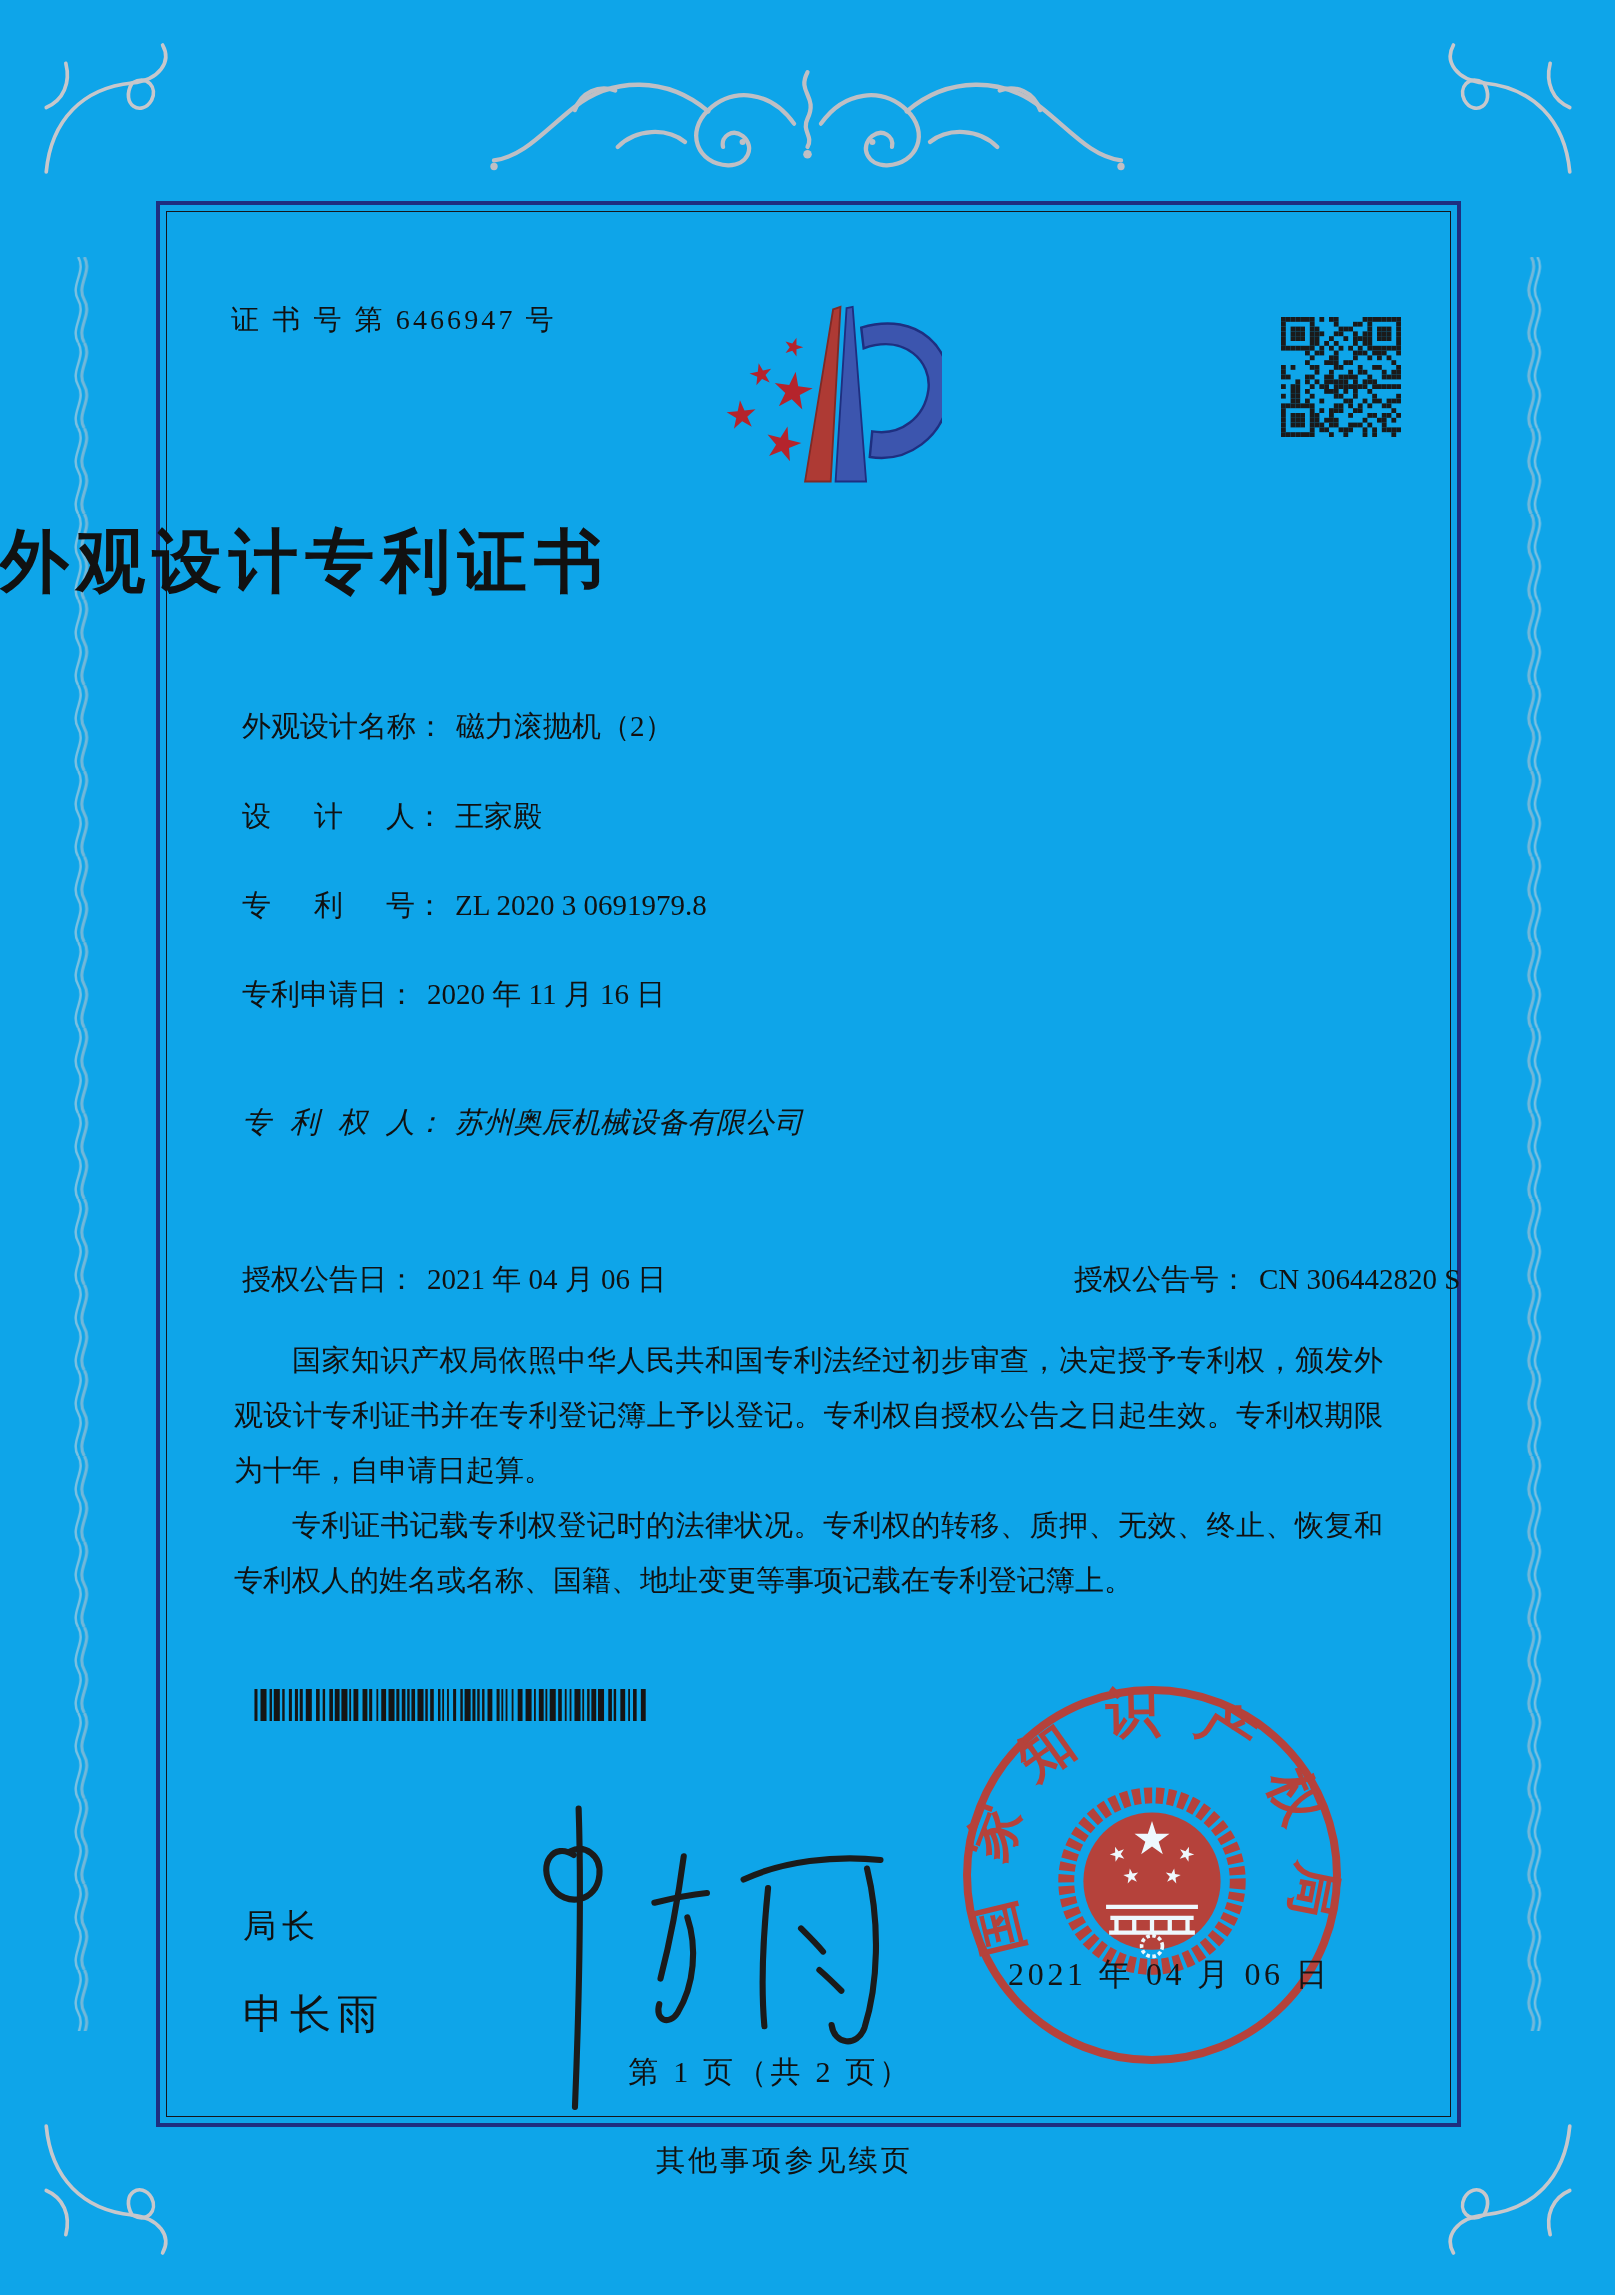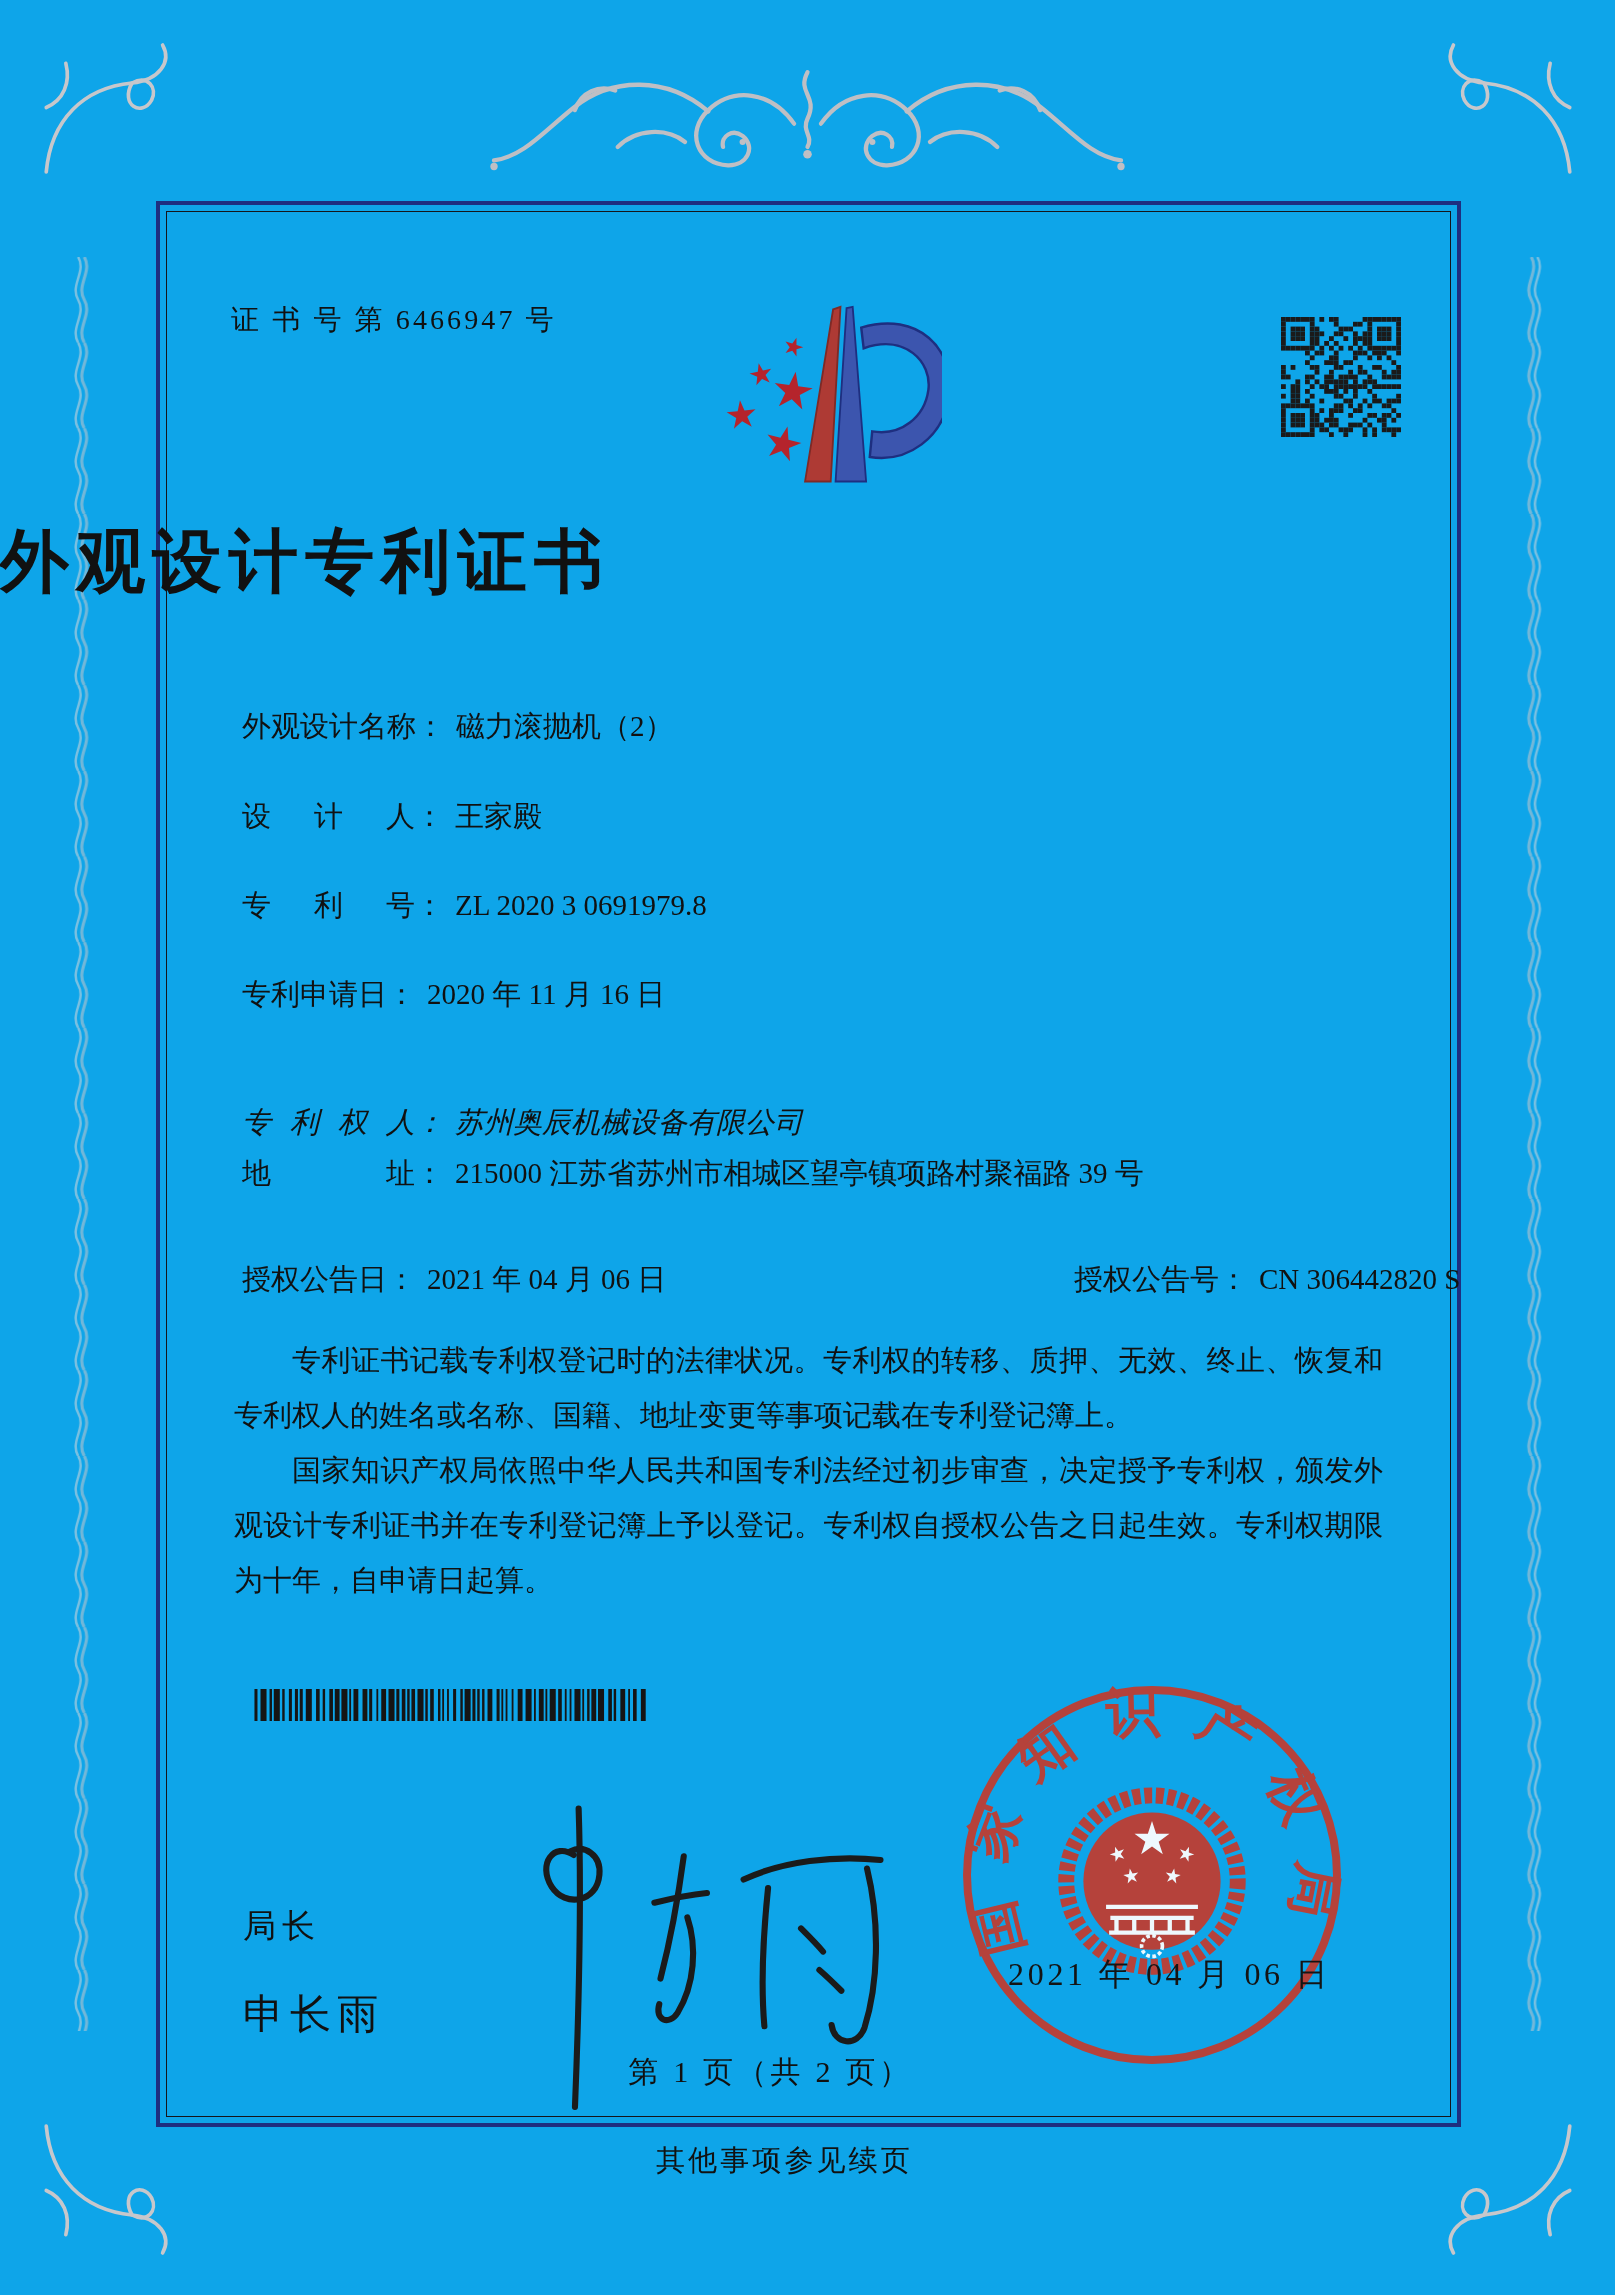--- a/index.html
+++ b/index.html
@@ -494,32 +494,29 @@
   </div>
   <div class="field" style="top:886px;">
     <span class="label">专利号</span><span class="colon">：</span><span>ZL 2020 3 0691979.8</span>
   </div>
   <div class="field" style="top:975px;">
     <span class="label tight">专利申请日</span><span class="colon">：</span><span>2020 年 11 月 16 日</span>
   </div>
   <div class="field" style="top:1103px;font-style:italic;">
     <span class="label">专利权人</span><span class="colon">：</span><span>苏州奥辰机械设备有限公司</span>
   </div>
-  <div class="field" style="top:1154px;">
-    <span class="label">地址</span><span class="colon">：</span><span>215000 江苏省苏州市相城区望亭镇项路村聚福路 39 号</span>
-  </div>
 
   <div class="field" style="top:1260px;">
     <span class="label tight">授权公告日</span><span class="colon">：</span><span>2021 年 04 月 06 日</span>
     <span class="grant-col2"><span>授权公告号</span><span class="colon">：</span><span>CN 306442820 S</span></span>
   </div>
 
   <div class="body-text">
+    <p>国家知识产权局依照中华人民共和国专利法经过初步审查，决定授予专利权，颁发外观设计专利证书并在专利登记簿上予以登记。专利权自授权公告之日起生效。专利权期限为十年，自申请日起算。</p>
     <p>专利证书记载专利权登记时的法律状况。专利权的转移、质押、无效、终止、恢复和专利权人的姓名或名称、国籍、地址变更等事项记载在专利登记簿上。</p>
-    <p>国家知识产权局依照中华人民共和国专利法经过初步审查，决定授予专利权，颁发外观设计专利证书并在专利登记簿上予以登记。专利权自授权公告之日起生效。专利权期限为十年，自申请日起算。</p>
   </div>
 
   <div class="barcode">
     <svg id="barcode-svg" width="401" height="32" viewBox="0 0 656 53">
         <rect x="0" y="0" width="5" height="53" fill="#151515"></rect>
         <rect x="10" y="0" width="10" height="53" fill="#151515"></rect>
         <rect x="25" y="0" width="4" height="53" fill="#151515"></rect>
         <rect x="32" y="0" width="10" height="53" fill="#151515"></rect>
         <rect x="46" y="0" width="4" height="53" fill="#151515"></rect>
         <rect x="57" y="0" width="5" height="53" fill="#151515"></rect>

